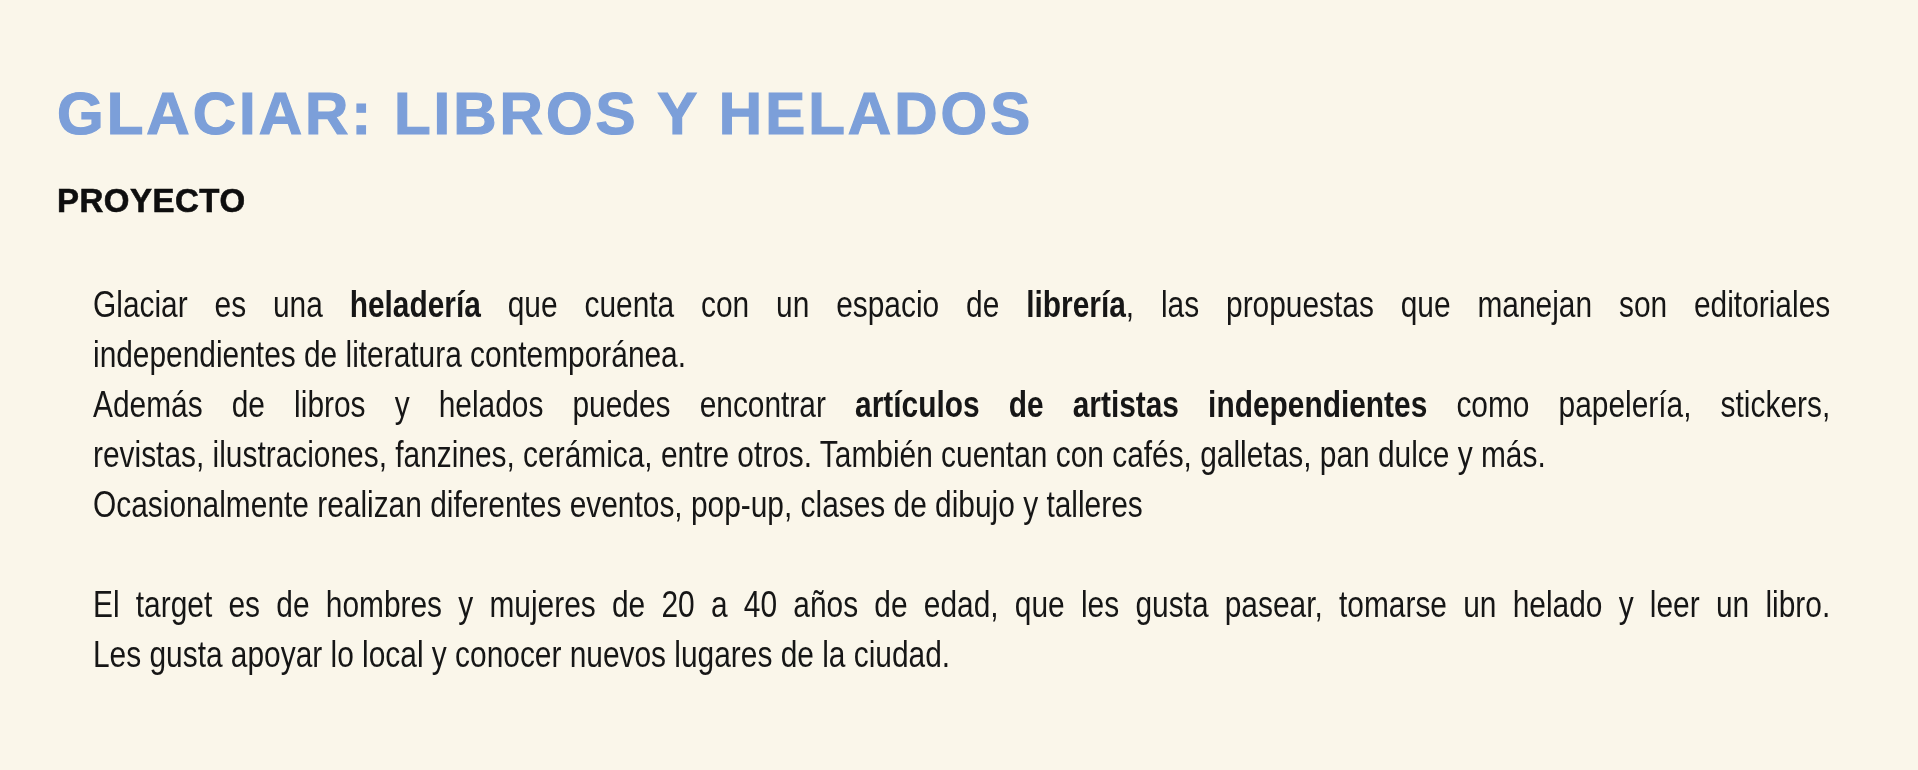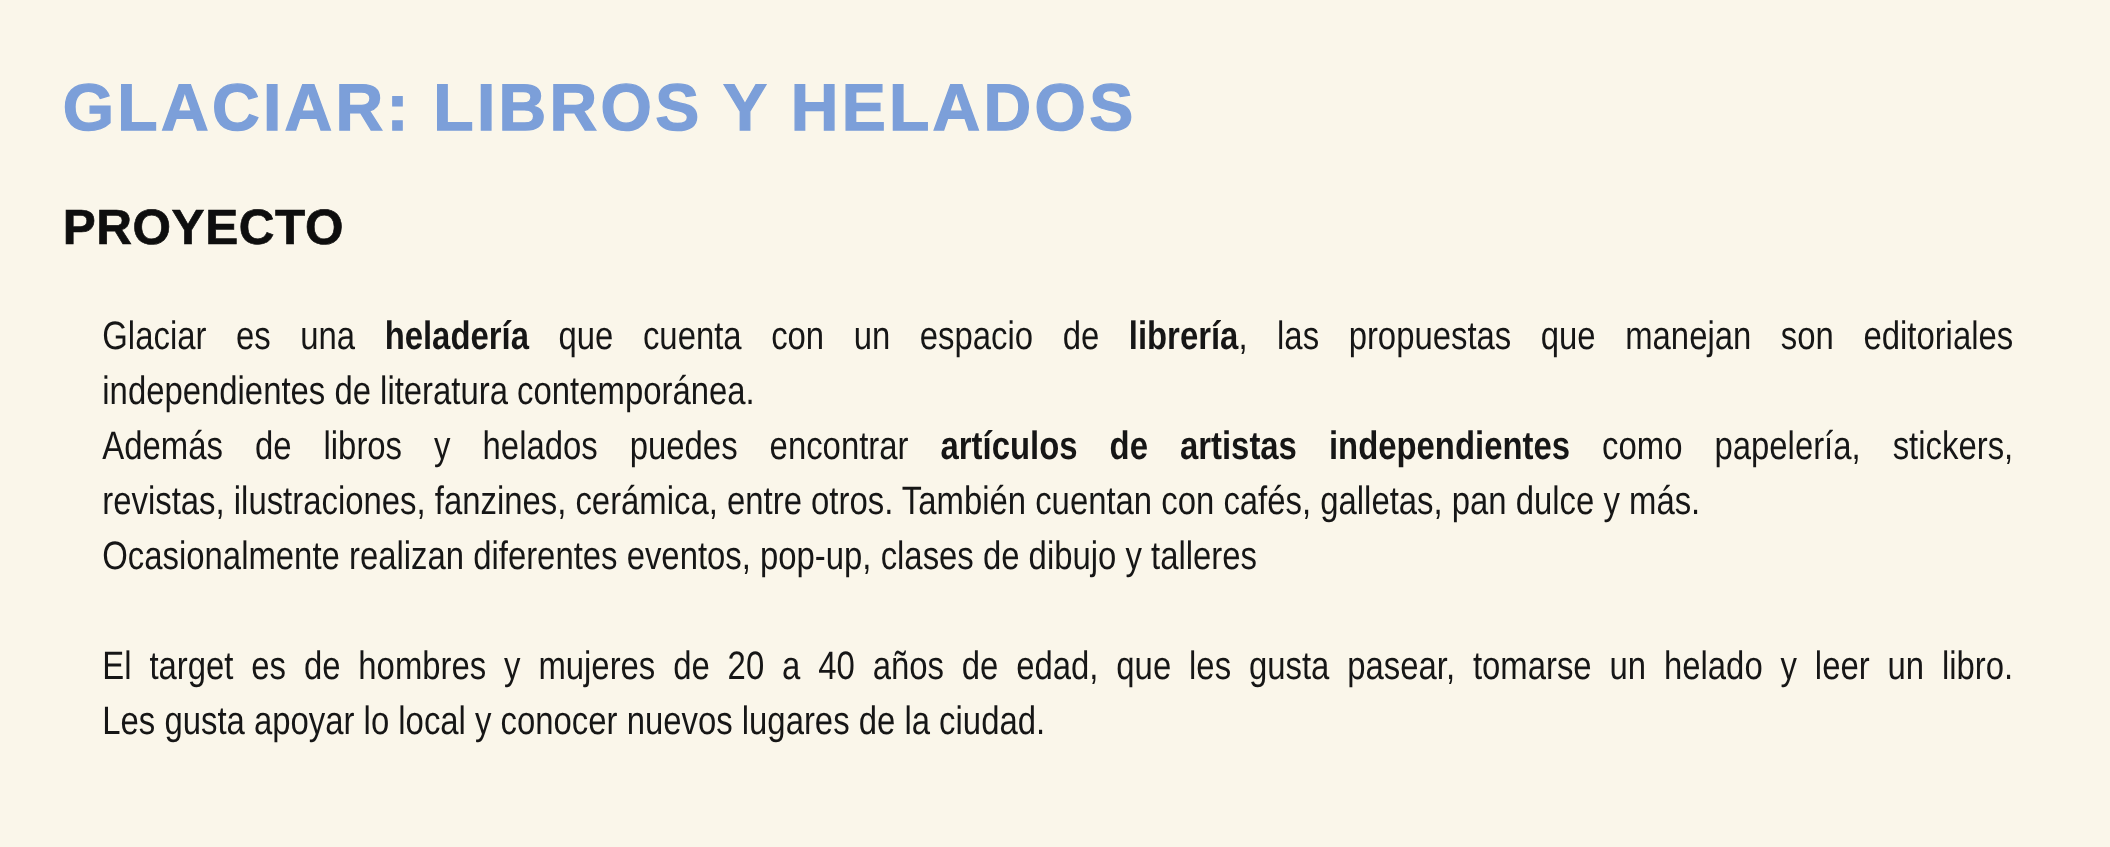--- a/index.html
+++ b/index.html
@@ -6,34 +6,34 @@
   html, body { width: 1918px; height: 770px; }
   body {
     position: relative;
     overflow: hidden;
     background: var(--bg, #FAF6EA);
     font-family: "Liberation Sans", sans-serif;
   }
   .title {
     position: absolute;
     left: 57px;
-    top: 68px;
+    top: 84px;
     font-size: 60px;
     line-height: 1;
     font-weight: 700;
     letter-spacing: 3px;
     color: var(--accent, #7C9FD9);
     -webkit-text-stroke: 1.2px var(--accent, #7C9FD9);
     white-space: nowrap;
   }
   .subtitle {
     position: absolute;
     left: 57px;
     top: 184px;
-    font-size: 45px;
+    font-size: 33px;
     line-height: 1;
     font-weight: 700;
     letter-spacing: 0.5px;
     color: var(--ink-strong, #0E0E0E);
     -webkit-text-stroke: 0.6px var(--ink-strong, #0E0E0E);
     white-space: nowrap;
   }
   .content {
     position: absolute;
     left: 93px;

